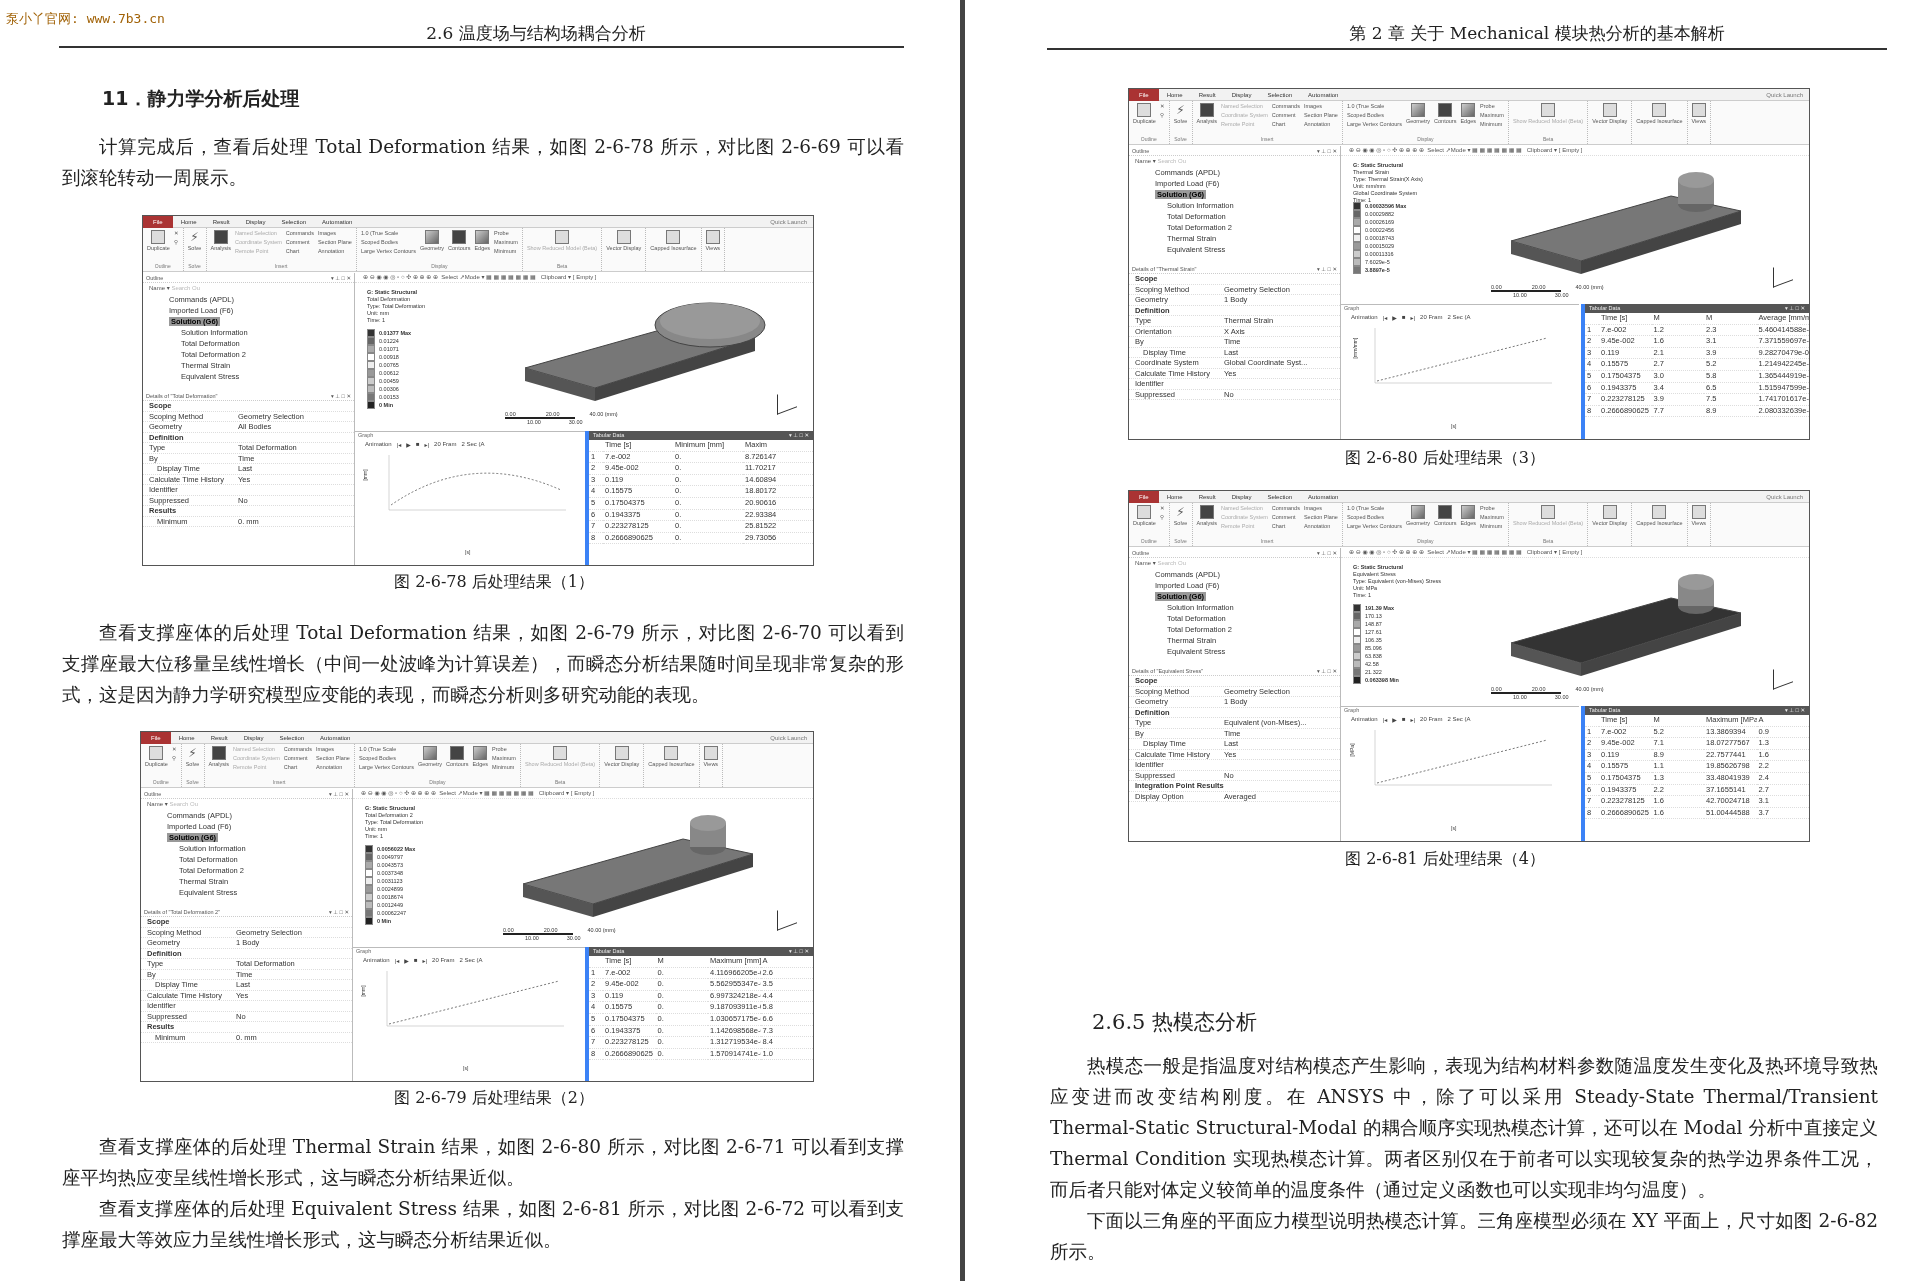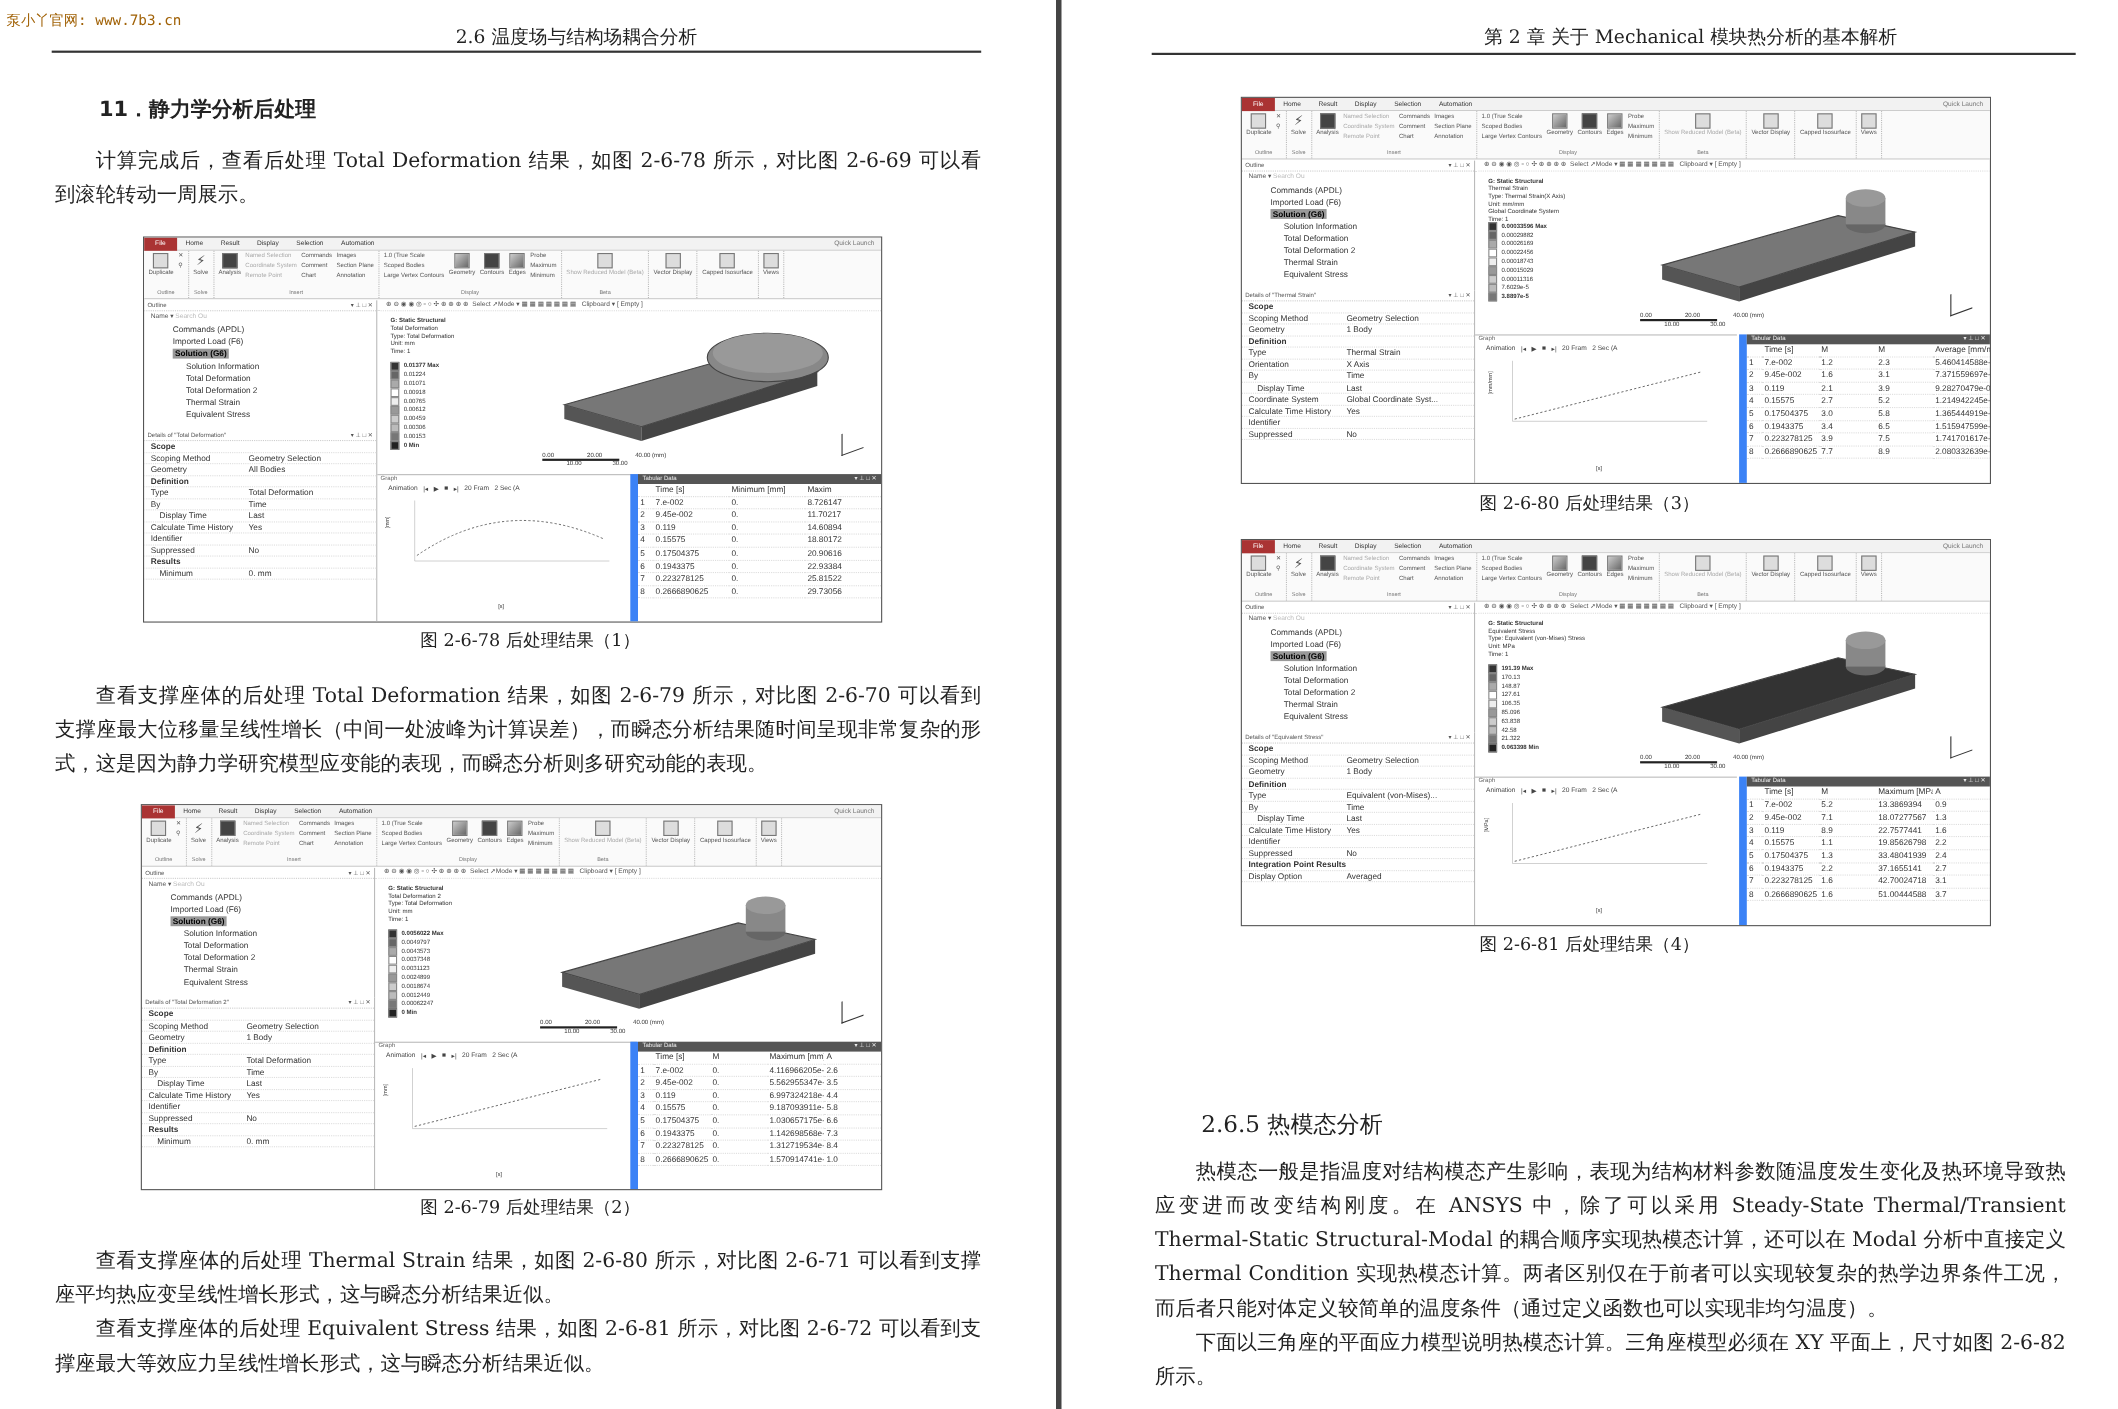--- a/index.html
+++ b/index.html
@@ -1,19 +1,19 @@
 <!DOCTYPE html>
 <html><head>
 <meta charset="utf-8">
 <style>
 *{box-sizing:border-box;margin:0;padding:0}
 body{width:1925px;height:1281px;background:#fff;position:relative;overflow:hidden;font-family:"DejaVu Serif","Liberation Serif",serif;color:#222}
 .watermark{position:absolute;left:6px;top:10px;font-size:13px;color:#a16207;font-family:"DejaVu Sans Mono",monospace}
 .page{position:absolute;top:0;height:1281px}
-.page.left{left:2px;width:1044px}
+.page.left{left:14px;width:1044px}
 .page.right{left:965px;width:1144px}
 .spine{position:absolute;left:960px;top:0;width:5px;height:1281px;background:#444}
 .runhead{position:absolute;font-size:17px;color:#222;text-align:center;width:100%}
 .rule{position:absolute;height:2px;background:#333}
 .h3{position:absolute;font-family:"DejaVu Sans","Liberation Sans",sans-serif;font-size:19px;font-weight:bold;color:#222}
 .h2{position:absolute;font-size:21px;color:#222}
 .para{position:absolute;font-size:18.5px;line-height:31px;text-indent:2em;text-align:justify;color:#222}
 .caption{position:absolute;font-size:16px;color:#222;text-align:center}
 
 
@@ -52,21 +52,21 @@
 .ans .legend{position:absolute;left:12px;top:46px;font-size:5.5px}
 .ans .legend .lr{display:flex;align-items:center;height:8px}
 .ans .legend .sw{width:8px;height:8px;margin-right:4px}
 .ans .model{position:absolute}
 .ans .scale{position:absolute;font-size:5.5px;color:#333}
 .ans .scale .bar{height:2px;background:#222;width:70px}
 .ans .axis{position:absolute;right:16px;bottom:20px;width:20px;height:20px;border-left:1px solid #333;border-bottom:1px solid #333;transform:skewY(-20deg)}
 .ans .graph{position:absolute;left:212px;width:238px;bottom:0;top:158px;border-top:1px solid #bbb;font-size:6px}
 .ans .graph .anim{height:12px;display:flex;align-items:center;gap:5px;padding-left:10px;color:#444}
 .ans .graph svg{position:absolute;left:16px;top:18px}
-.ans .tabular{position:absolute;right:0;width:228px;bottom:0;top:158px;border-left:7px solid #3b82f6;font-size:7.5px}
+.ans .tabular{position:absolute;right:0;width:228px;bottom:0;top:158px;border-left:4px solid #3b82f6;font-size:7.5px}
 .ans .tabular .th{background:#555;color:#eee;height:9px;font-size:5.5px;padding:0 4px;line-height:9px;display:flex;justify-content:space-between}
 .ans .tabular table{border-collapse:collapse;width:100%;table-layout:fixed}
 .ans .tabular td{height:10.6px;line-height:10.6px;white-space:nowrap;overflow:hidden;border-bottom:1px dotted #ddd;padding-left:2px}
 .ans .tabular td.n{width:14px;text-align:left}
 .ans .tabular tr.hd td{color:#333}
 </style>
 </head>
 <body>
 
 <div class="watermark">泵小丫官网: www.7b3.cn</div>

